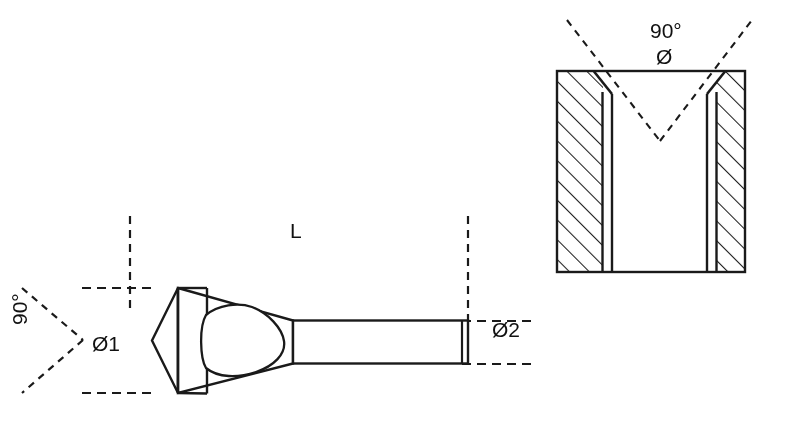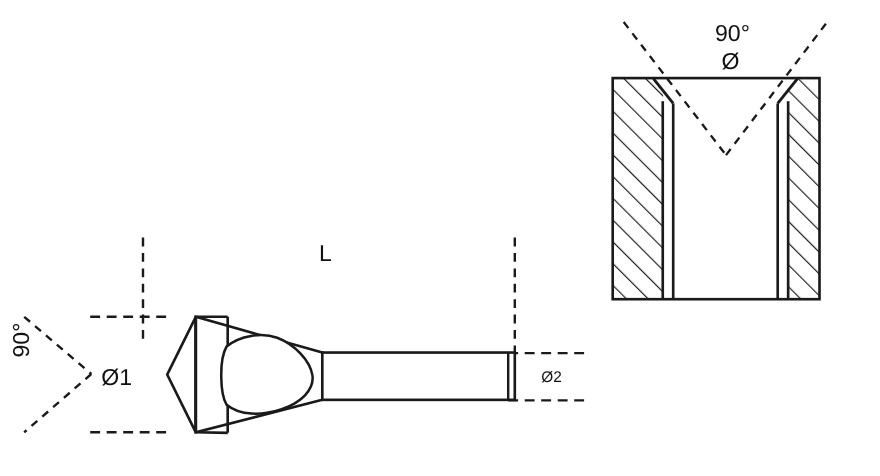--- a/index.html
+++ b/index.html
@@ -18,21 +18,21 @@
     white-space:nowrap;
     user-select:none;
   }
   #label-angle-left{
     font-size:21px;
     left:8px;top:325px;
     transform:rotate(-90deg);
     transform-origin:left top;
   }
   #label-d1{font-size:21px;left:92px;top:332px;}
-  #label-d2{font-size:14px;left:492px;top:334px;}
+  #label-d2{font-size:21px;left:492px;top:318px;}
   #label-L{font-size:21px;left:290px;top:219px;}
   #label-angle-right{font-size:21px;left:650px;top:19px;}
   #label-diam-right{font-size:21px;left:656px;top:45px;}
 </style>
 </head>
 <body>
 
 <div id="root">
 
   <svg id="drawing" viewBox="0 0 800 433">

